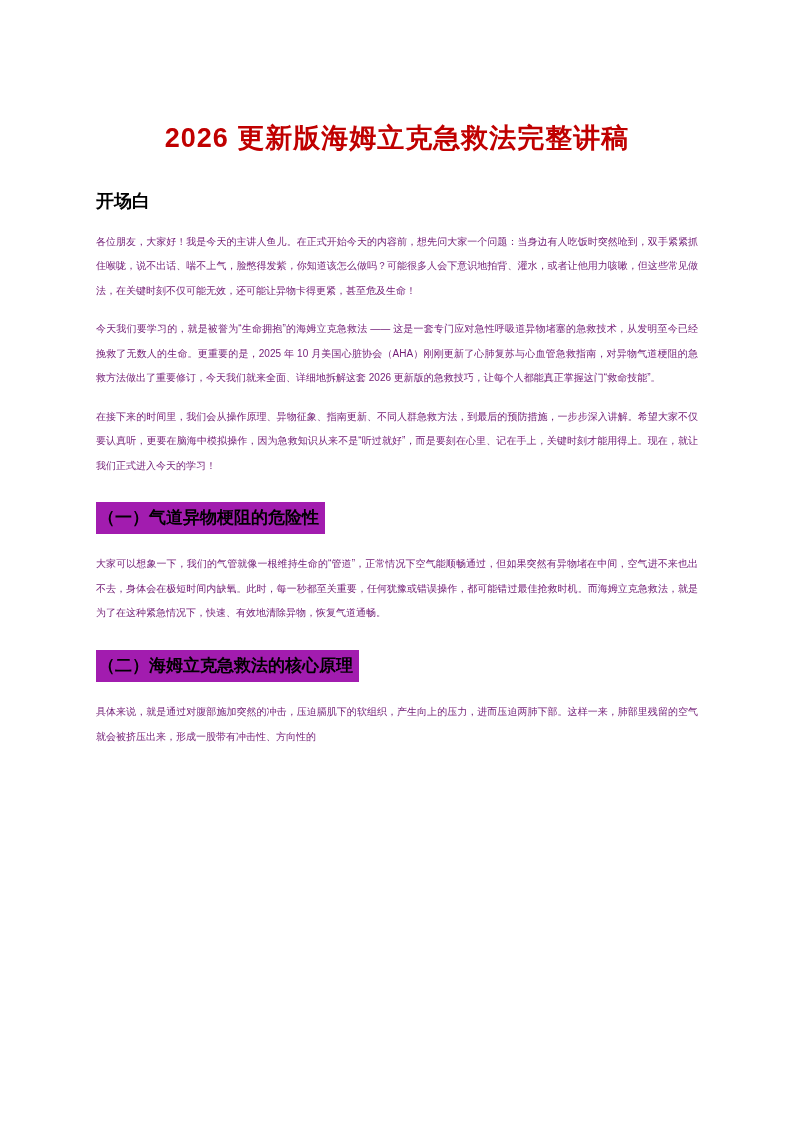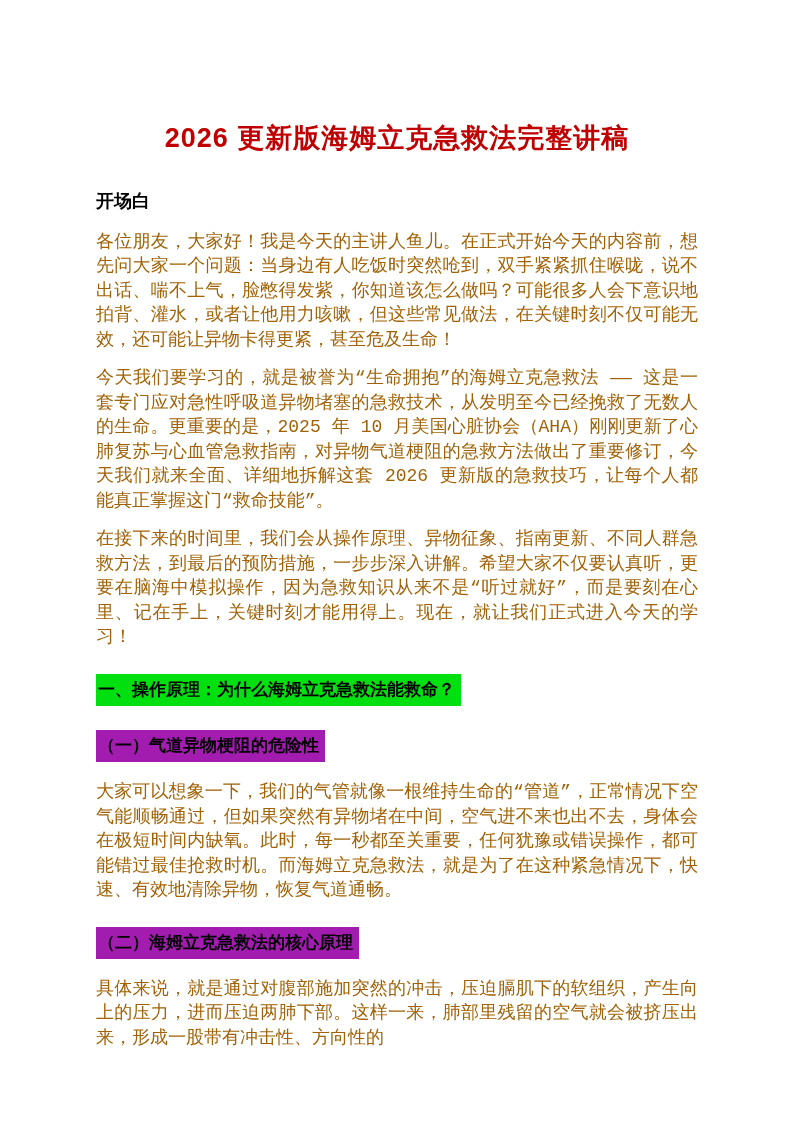--- a/index.html
+++ b/index.html
@@ -32,25 +32,24 @@
   }
   .h-opening {
     margin: 0 0 16px 0;
     font-size: 18px;
     font-weight: bold;
     color: #000000;
     line-height: 1.3;
   }
   .para {
     margin: 0 0 14px 0;
-    font-size: 18px;
+    font-size: 10px;
     line-height: 24.5px;
     text-align: justify;
-    color: #a16207;
-    font-family: Liberation Mono, monospace;
+    color: #701a75;
   }
   .h-major {
     margin: 24px 0 22px 0;
     font-size: 17px;
     font-weight: bold;
     line-height: 1.3;
   }
   .h-major .hl-green {
     background: #00df10;
     color: #000000;
@@ -78,23 +77,20 @@
   <h1 class="doc-title">2026 更新版海姆立克急救法完整讲稿</h1>
 
   <h2 class="h-opening">开场白</h2>
 
   <p class="para">各位朋友，大家好！我是今天的主讲人鱼儿。在正式开始今天的内容前，想先问大家一个问题：当身边有人吃饭时突然呛到，双手紧紧抓住喉咙，说不出话、喘不上气，脸憋得发紫，你知道该怎么做吗？可能很多人会下意识地拍背、灌水，或者让他用力咳嗽，但这些常见做法，在关键时刻不仅可能无效，还可能让异物卡得更紧，甚至危及生命！</p>
 
   <p class="para">今天我们要学习的，就是被誉为“生命拥抱”的海姆立克急救法 —— 这是一套专门应对急性呼吸道异物堵塞的急救技术，从发明至今已经挽救了无数人的生命。更重要的是，2025 年 10 月美国心脏协会（AHA）刚刚更新了心肺复苏与心血管急救指南，对异物气道梗阻的急救方法做出了重要修订，今天我们就来全面、详细地拆解这套 2026 更新版的急救技巧，让每个人都能真正掌握这门“救命技能”。</p>
 
   <p class="para">在接下来的时间里，我们会从操作原理、异物征象、指南更新、不同人群急救方法，到最后的预防措施，一步步深入讲解。希望大家不仅要认真听，更要在脑海中模拟操作，因为急救知识从来不是“听过就好”，而是要刻在心里、记在手上，关键时刻才能用得上。现在，就让我们正式进入今天的学习！</p>
 
-  <h2 class="h-major">
-    <span class="hl-green">一、操作原理：为什么海姆立克急救法能救命？</span>
-  </h2>
 
   <h3 class="h-sub">
     <span class="hl-yellow">（一）气道异物梗阻的危险性</span>
   </h3>
 
 
   <p class="para">大家可以想象一下，我们的气管就像一根维持生命的“管道”，正常情况下空气能顺畅通过，但如果突然有异物堵在中间，空气进不来也出不去，身体会在极短时间内缺氧。此时，每一秒都至关重要，任何犹豫或错误操作，都可能错过最佳抢救时机。而海姆立克急救法，就是为了在这种紧急情况下，快速、有效地清除异物，恢复气道通畅。</p>
 
   <h3 class="h-sub">
     <span class="hl-yellow">（二）海姆立克急救法的核心原理</span>

